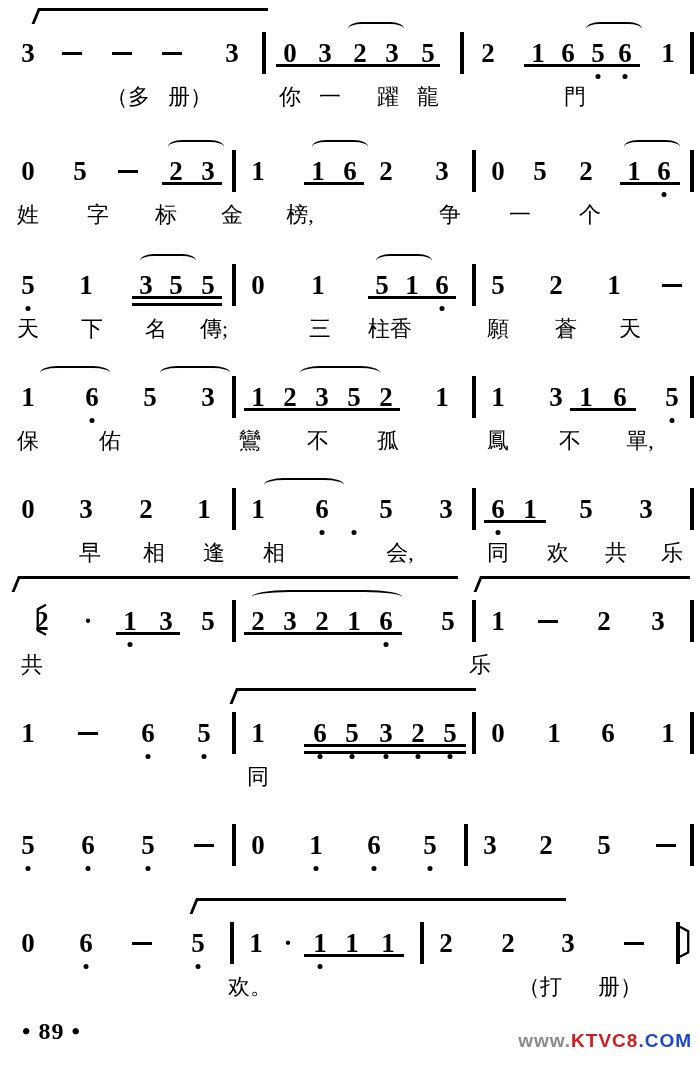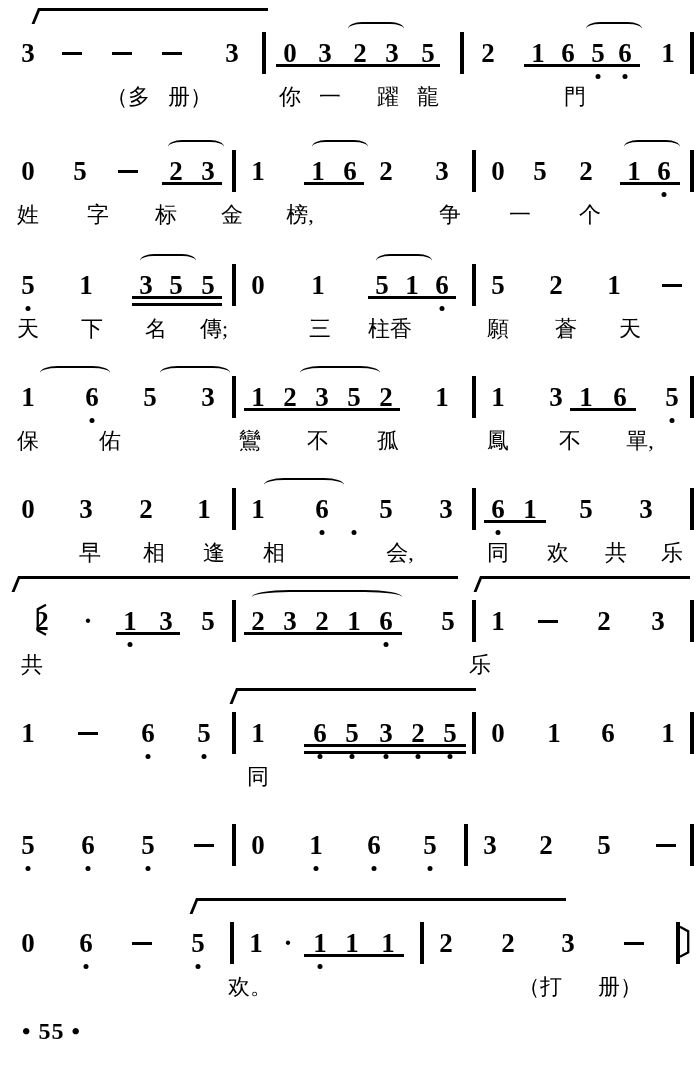--- a/index.html
+++ b/index.html
@@ -287,21 +287,24 @@
         <div class="n" style="left: 568px; top: 10px;">3</div>
         <div class="dash" style="left: 624px; top: 22px;"></div>
         <div class="lyr" style="top: 56px;">
           <div class="ly" style="left: 250px; top: 0px;">欢。</div>
           <div class="ly" style="left: 540px; top: 0px;">（打</div>
           <div class="ly" style="left: 620px; top: 0px;">册）</div>
         </div>
       </div>
     </div>
 
-  <div class="footer">• 55 •</div>
+  <div class="footer">• 89 •</div>
+  <div class="wm">
+    <span class="w">www.</span><span class="k">KTVC8</span><span class="c">.COM</span>
+  </div>
 <div class="ul" style="left: 276px; width: 164px; top: 64px;"></div>
     <div class="ul" style="left: 524px; width: 116px; top: 64px;"></div>
     <div class="ul" style="left: 162px; width: 60px; top: 182px;"></div>
     <div class="ul" style="left: 304px; width: 60px; top: 182px;"></div>
     <div class="ul" style="left: 620px; width: 60px; top: 182px;"></div>
     <div class="ul" style="left: 132px; width: 90px; top: 296px;"></div>
     <div class="ul" style="left: 132px; width: 90px; top: 303px;"></div>
     <div class="ul" style="left: 368px; width: 88px; top: 296px;"></div>
     <div class="ul" style="left: 244px; width: 156px; top: 408px;"></div>
     <div class="ul" style="left: 570px; width: 66px; top: 408px;"></div>

